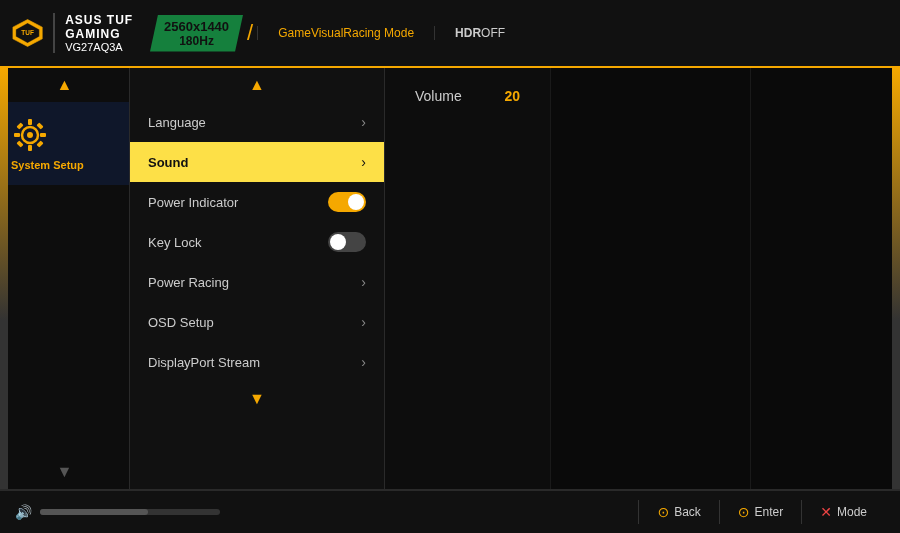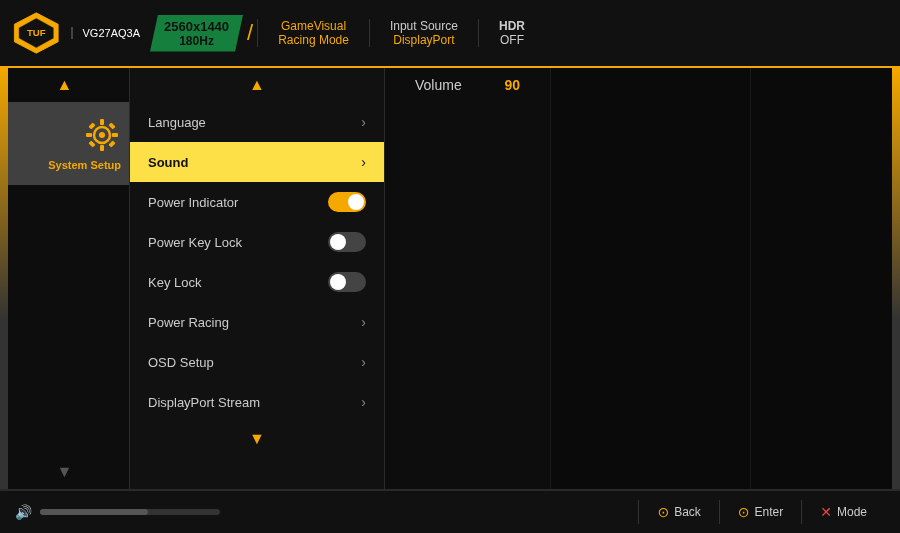--- a/index.html
+++ b/index.html
@@ -73,21 +73,21 @@
     }
 
     .monitor-hz {
       color: #111;
       font-size: 12px;
       font-weight: bold;
     }
 
     .header-section {
       display: flex;
-      flex-direction: column;
+      flex-direction: row;
       align-items: center;
       padding: 0 20px;
       border-left: 1px solid #333;
     }
 
     .header-section-label {
       color: #f5a800;
       font-size: 12px;
     }
 
@@ -133,26 +133,26 @@
     .sidebar-arrow-up {
       color: #f5a800;
       font-size: 16px;
       padding: 8px 0;
       cursor: pointer;
     }
 
     .sidebar-item {
       display: flex;
       flex-direction: column;
-      align-items: flex-end;
+      align-items: flex-start;
       justify-content: center;
       width: 100%;
       padding: 14px 8px;
       cursor: pointer;
-      background: #404040;
+      background: #0f172a;
       border-left: 3px solid #f5a800;
     }
 
     .sidebar-icon {
       width: 38px;
       height: 38px;
       margin-bottom: 5px;
     }
 
     .sidebar-label {
@@ -260,21 +260,21 @@
       font-size: 16px;
       text-align: center;
       padding: 8px 0;
       cursor: pointer;
     }
 
     
     .content-panel {
       flex: 1;
       background: #0d0d0d;
-      padding: 9px 30px;
+      padding: 20px 30px;
       display: flex;
       flex-direction: column;
       gap: 18px;
     }
 
     .content-row {
       display: flex;
       align-items: center;
       justify-content: space-between;
     }
@@ -398,40 +398,37 @@
 
 <div class="header">
   <div class="logo-area">
 
     <svg class="logo-svg" viewBox="0 0 60 50">
       <polygon points="30,2 55,15 55,35 30,48 5,35 5,15" fill="#f5a800" stroke="#f5a800" stroke-width="1"></polygon>
       <polygon points="30,8 50,19 50,31 30,42 10,31 10,19" fill="#111" stroke="#f5a800" stroke-width="0.5"></polygon>
       <text x="30" y="29" text-anchor="middle" fill="#f5a800" font-size="11" font-weight="bold" font-family="Arial">TUF</text>
     </svg>
     <div class="monitor-info">
+      <span class="monitor-brand">ASUS TUF GAMING</span>
       <span class="monitor-model">VG27AQ3A</span>
     </div>
   </div>
 
   <div class="monitor-res-area">
     <span class="monitor-res">2560x1440</span>
     <span class="monitor-hz">180Hz</span>
   </div>
 
   <span class="header-diagonal">/</span>
 
   <div class="header-section">
     <span class="header-section-label">GameVisual</span>
     <span class="header-section-value">Racing Mode</span>
   </div>
 
-  <div class="header-section white-label">
-    <span class="header-section-label">Input Source</span>
-    <span class="header-section-value">DisplayPort</span>
-  </div>
 
   <div class="header-section hdr-section">
     <span class="header-section-label">HDR</span>
     <span class="header-section-value">OFF</span>
   </div>
 </div>
 
 <div class="left-accent"></div>
 
 <div class="right-accent"></div>
@@ -473,26 +470,20 @@
       <span class="menu-item-arrow">›</span>
     </div>
 
     <div class="menu-item">
       <span class="menu-item-label">Power Indicator</span>
       <div class="toggle on">
         <div class="toggle-knob"></div>
       </div>
     </div>
 
-    <div class="menu-item">
-      <span class="menu-item-label">Power Key Lock</span>
-      <div class="toggle off">
-        <div class="toggle-knob"></div>
-      </div>
-    </div>
 
     <div class="menu-item">
       <span class="menu-item-label">Key Lock</span>
       <div class="toggle off">
         <div class="toggle-knob"></div>
       </div>
     </div>
 
     <div class="menu-item">
       <span class="menu-item-label">Power Racing</span>
@@ -508,21 +499,21 @@
       <span class="menu-item-label">DisplayPort Stream</span>
       <span class="menu-item-arrow">›</span>
     </div>
 
     <div class="menu-arrow-down">▼</div>
   </div>
 
   <div class="content-panel">
     <div class="content-row">
       <span class="content-label">Volume</span>
-      <span class="content-value">90</span>
+      <span class="content-value">20</span>
     </div>
   </div>
 
   <div class="right-panel"></div>
   <div class="right-panel" style="width:150px;min-width:150px;"></div>
 </div>
 
 <div class="footer">
   <div class="footer-volume">
     <span class="footer-volume-icon">🔊</span>

